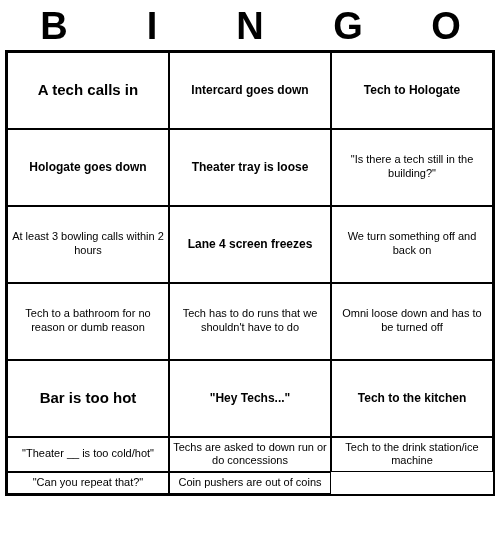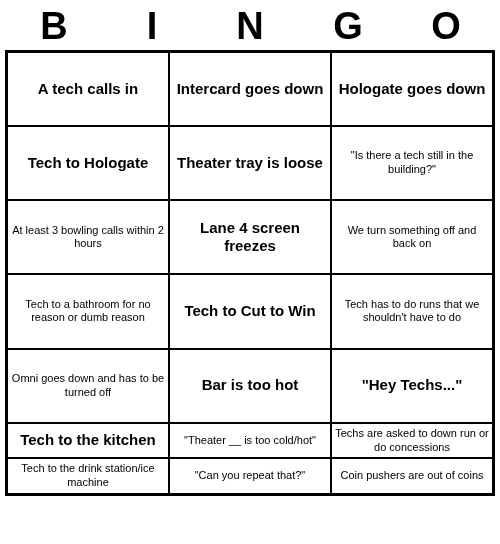--- a/index.html
+++ b/index.html
@@ -43,49 +43,48 @@
       padding: 3px;
       font-size: 11px;
       line-height: 1.25;
       font-family: Arial, sans-serif;
     }
     .bingo-cell.large-text {
       font-size: 15px;
       font-weight: bold;
     }
     .bingo-cell.medium-text {
-      font-size: 15px;
+      font-size: 12px;
       font-weight: bold;
     }
   </style>
 </head>
 <body>
 
 <div class="bingo-header">
 <div class="bingo-letter">B</div>
     <div class="bingo-letter">I</div>
     <div class="bingo-letter">N</div>
     <div class="bingo-letter">G</div>
     <div class="bingo-letter">O</div>
   </div>
 
 <div class="bingo-grid">
 <div class="bingo-cell large-text">A tech calls in</div>
     <div class="bingo-cell medium-text">Intercard goes down</div>
+    <div class="bingo-cell medium-text">Tech to Hologate</div>
     <div class="bingo-cell medium-text">Hologate goes down</div>
-    <div class="bingo-cell medium-text">Tech to Hologate</div>
     <div class="bingo-cell medium-text">Theater tray is loose</div>
     <div class="bingo-cell">"Is there a tech still in the building?"</div>
     <div class="bingo-cell">At least 3 bowling calls within 2 hours</div>
     <div class="bingo-cell medium-text">Lane 4 screen freezes</div>
     <div class="bingo-cell">We turn something off and back on</div>
     <div class="bingo-cell">Tech to a bathroom for no reason or dumb reason</div>
-    <div class="bingo-cell large-text">Tech to Cut to Win</div>
     <div class="bingo-cell">Tech has to do runs that we shouldn't have to do</div>
-    <div class="bingo-cell">Omni goes down and has to be turned off</div>
+    <div class="bingo-cell">Omni loose down and has to be turned off</div>
     <div class="bingo-cell large-text">Bar is too hot</div>
     <div class="bingo-cell medium-text">"Hey Techs..."</div>
     <div class="bingo-cell medium-text">Tech to the kitchen</div>
     <div class="bingo-cell">"Theater __ is too cold/hot"</div>
     <div class="bingo-cell">Techs are asked to down run or do concessions</div>
     <div class="bingo-cell">Tech to the drink station/ice machine</div>
     <div class="bingo-cell">"Can you repeat that?"</div>
     <div class="bingo-cell">Coin pushers are out of coins</div>
   </div>
 

